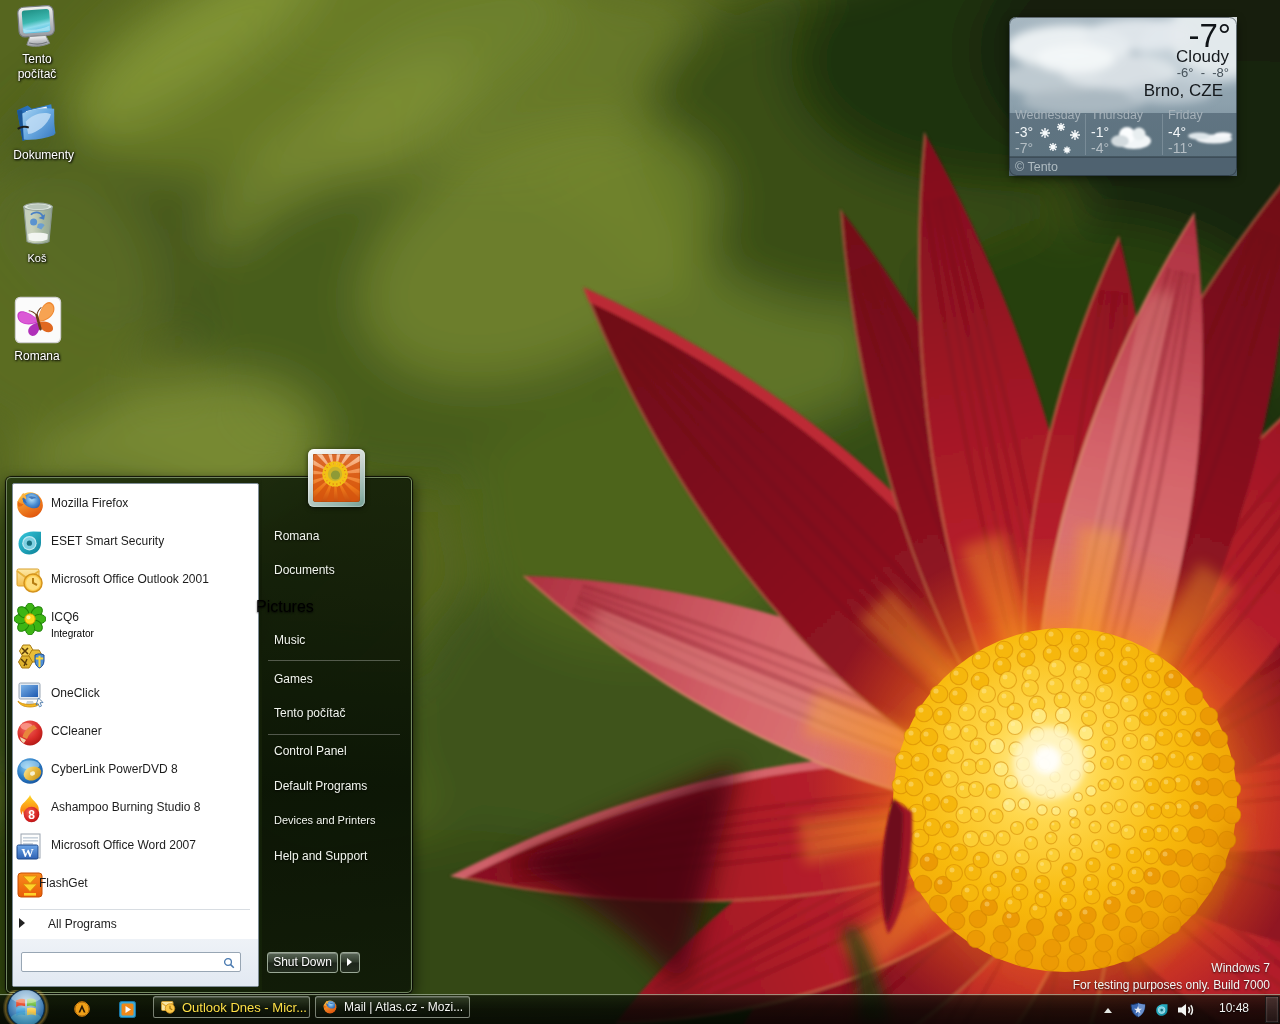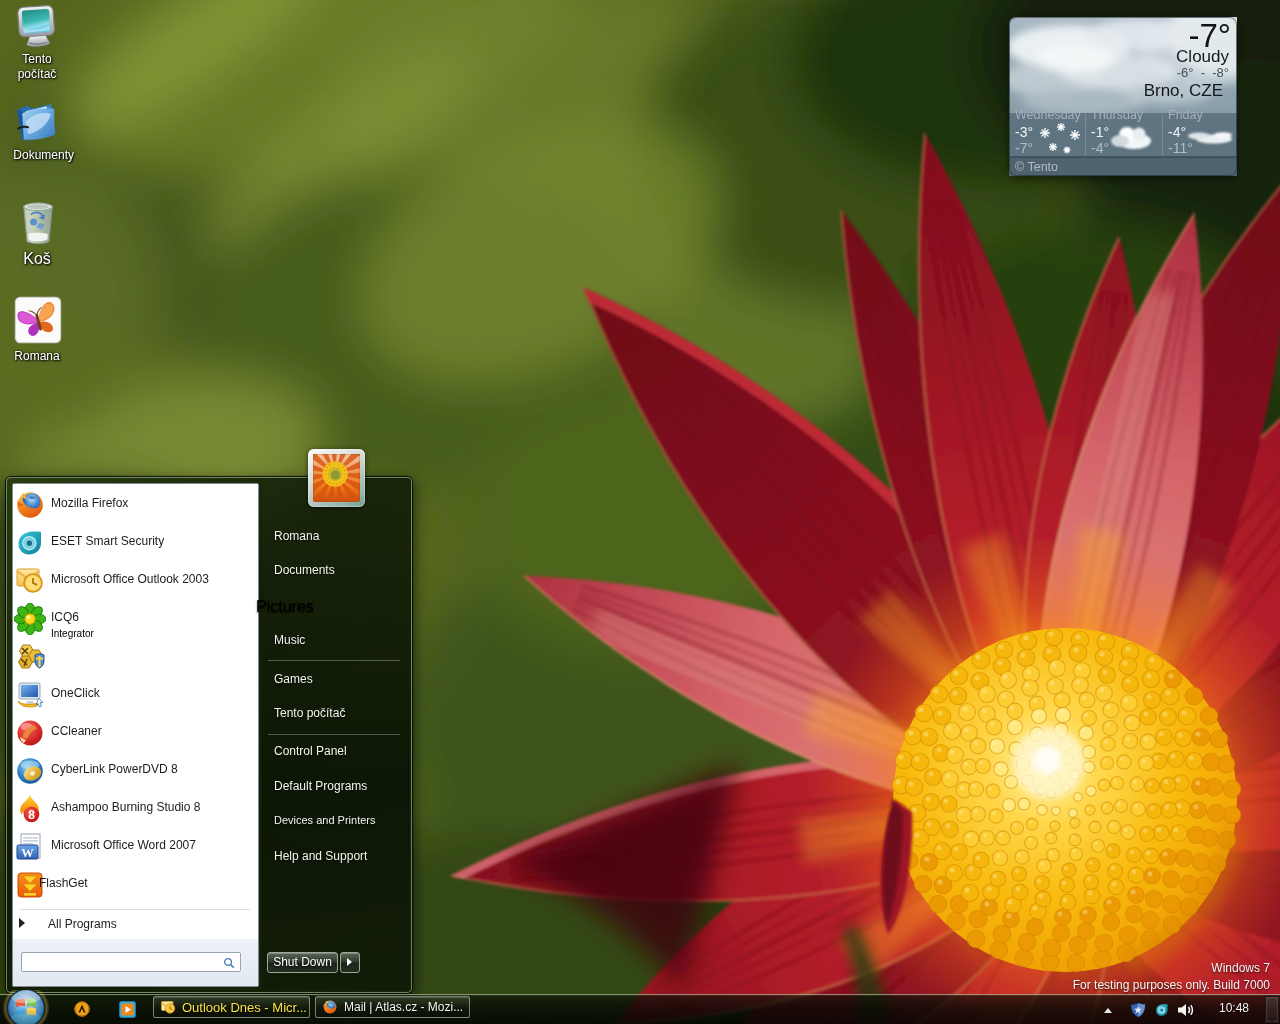--- a/index.html
+++ b/index.html
@@ -865,21 +865,21 @@
       </defs>
     <path d="M8,6 L34,6 L31,38 C26,40.5 16,40.5 11,38 Z" fill="url(#rb)" stroke="#8a988e" stroke-width="1"></path>
     <ellipse cx="21" cy="6.2" rx="13" ry="3.4" fill="#dfe8e0" stroke="#97a49a"></ellipse>
     <ellipse cx="21" cy="6.2" rx="10" ry="2.3" fill="#b9c6bb"></ellipse>
     <path d="M12,31 C15,29.5 26,29.5 30,31.2 L29.6,36 C25,38.3 17,38.3 12.6,36.2 Z" fill="#f4f8f4" opacity="0.95"></path>
     <path d="M15,14 C18,11 23,11.5 24.5,15 L21.5,16.5 L26.5,18 L27.5,13 L25.8,14 C23.5,9.5 17,9.5 14,13 Z" fill="#3c78c8" opacity="0.9"></path>
     <circle cx="17" cy="20" r="3.2" fill="#4888d4" opacity="0.85"></circle>
     <path d="M21,22 C23,20.5 26,21 27,23 L24,27 L20,25 Z" fill="#5c98dc" opacity="0.8"></path>
     </svg>
   </div>
-<div style="position:absolute;left:0px;top:251px;width:74px;text-align:center;color:#fff;font-size:16px;line-height:15px;text-shadow:1px 1px 2px #000,0 0 3px #000">Koš</div>
+<div style="position:absolute;left:0px;top:251px;width:74px;text-align:center;color:#fff;font-size:11px;line-height:15px;text-shadow:1px 1px 2px #000,0 0 3px #000">Koš</div>
 <div style="position:absolute;left:13px;top:295px">
     <svg width="50" height="50" viewBox="0 0 42 42" style="display:block">
     <rect x="2" y="2" width="38" height="38" rx="4" fill="#fbfbfb" stroke="#d0d0d0"></rect>
     <g transform="translate(21,21) rotate(-15)">
     <path d="M-1,-2 C-9,-13 -16,-13 -16,-6 C-16,0 -8,3 -1,2 Z" fill="#c83cc8"></path>
     <path d="M-1,-2 C-10,-12 -15,-11.4 -15,-5.6 C-15,-0.5 -8,2 -1,1 Z" fill="#e060d8" opacity="0.8"></path>
     <path d="M-1,2 C-8,2 -12,6 -10,10 C-8,13.5 -3,12 0,6 Z" fill="#b030b8"></path>
     <path d="M1,-2 C7,-14 15,-15 16,-8 C16.5,-1 8,3 1,2 Z" fill="#f08830"></path>
     <path d="M1,-2 C7,-12.5 14,-13.5 15,-7.5 C15.3,-1.5 8,2 1,1 Z" fill="#f8a858" opacity="0.85"></path>
     <path d="M1,2 C8,2 12,7 10,11 C8,14 2,12 0,6 Z" fill="#e06820"></path>
@@ -1023,21 +1023,21 @@
           <stop offset="100%" stop-color="#f3bd4a"></stop>
         </linearGradient>
       </defs>
     <rect x="3" y="4" width="22" height="17" rx="1.5" fill="url(#olg)" stroke="#d99f2b"></rect>
     <path d="M3,6 L14,14 L25,6" fill="none" stroke="#e7b23c" stroke-width="2"></path>
     <circle cx="19" cy="18" r="9" fill="#fcc949" stroke="#d4931c" stroke-width="1.5"></circle>
     <circle cx="19" cy="18" r="7" fill="#fede7e"></circle>
     <path d="M19,13 L19,18 L23,20" stroke="#b67d12" stroke-width="2" fill="none"></path>
     </svg>
   </div>
-<div style="position:absolute;left:51px;top:572px;color:#1c1c1c;font-size:12px">Microsoft Office Outlook 2003</div>
+<div style="position:absolute;left:51px;top:572px;color:#1c1c1c;font-size:12px">Microsoft Office Outlook 2001</div>
 <div style="position:absolute;left:14px;top:603px;width:32px;height:32px">
     <svg width="32" height="32" viewBox="0 0 32 32" style="display:block">
       <g transform="translate(16,16)">
         <ellipse cx="0" cy="-9.5" rx="4.6" ry="6.5" fill="#3db514" stroke="#1e8406" stroke-width="1" transform="rotate(0)"></ellipse>
         <ellipse cx="0" cy="-9.5" rx="4.6" ry="6.5" fill="#3db514" stroke="#1e8406" stroke-width="1" transform="rotate(45)"></ellipse>
         <ellipse cx="0" cy="-9.5" rx="4.6" ry="6.5" fill="#3db514" stroke="#1e8406" stroke-width="1" transform="rotate(90)"></ellipse>
         <ellipse cx="0" cy="-9.5" rx="4.6" ry="6.5" fill="#3db514" stroke="#1e8406" stroke-width="1" transform="rotate(135)"></ellipse>
         <ellipse cx="0" cy="-9.5" rx="4.6" ry="6.5" fill="#3db514" stroke="#1e8406" stroke-width="1" transform="rotate(180)"></ellipse>
         <ellipse cx="0" cy="-9.5" rx="4.6" ry="6.5" fill="#3db514" stroke="#1e8406" stroke-width="1" transform="rotate(225)"></ellipse>
         <ellipse cx="0" cy="-9.5" rx="4.6" ry="6.5" fill="#3db514" stroke="#1e8406" stroke-width="1" transform="rotate(270)"></ellipse>

